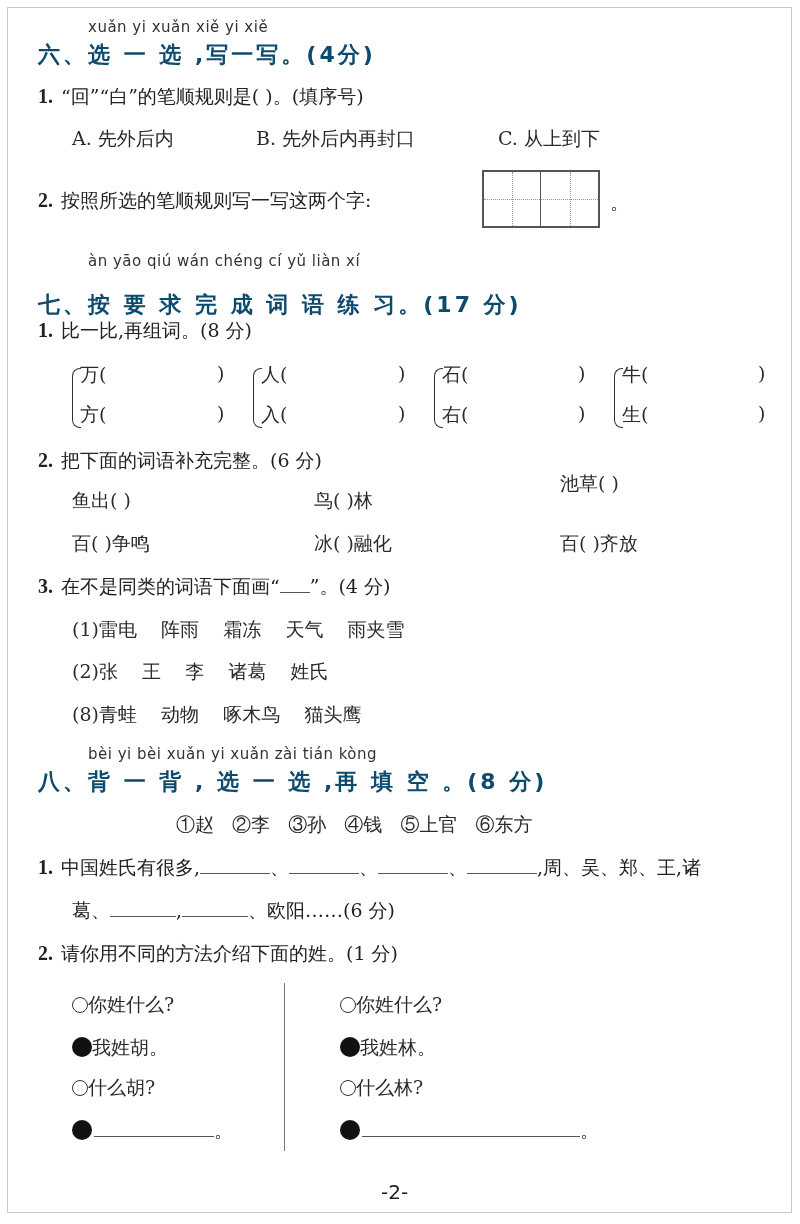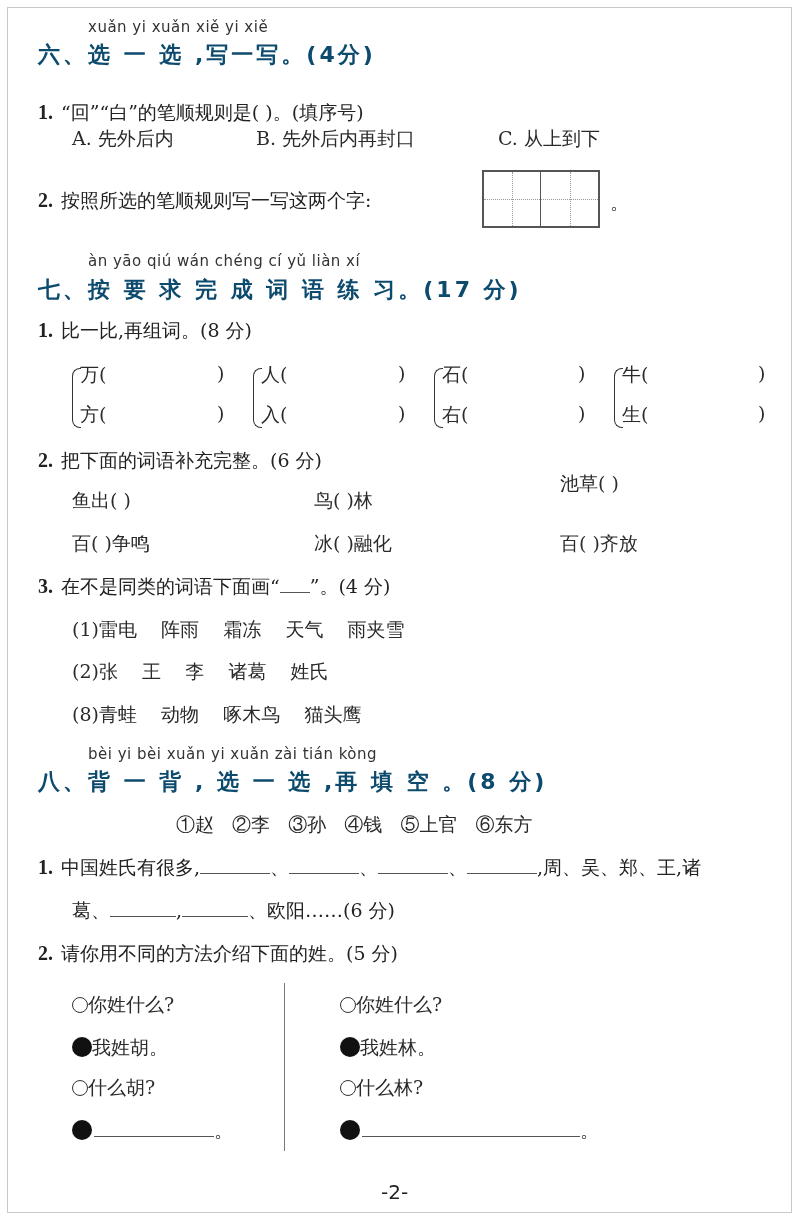--- a/index.html
+++ b/index.html
@@ -33,21 +33,21 @@
     .pageno { font-family: "DejaVu Sans", "Liberation Sans", sans-serif; font-size: 20px; }
   </style>
 </head>
 <body>
 
 <div class="frame"></div>
 
 <div class="abs pinyin" style="left:88px; top:18px;">xuǎn yi xuǎn  xiě yi xiě</div>
 <div class="abs heading" style="left:38px; top:40px;">六、选 一 选 ,写一写。(4分)</div>
 
-<div class="abs q" style="left:38px; top:84px;margin-top:16px;">
+<div class="abs q" style="left:38px; top:84px;">
   <span class="qnum">1.</span><span>“回”“白”的笔顺规则是(      )。(填序号)</span>
 </div>
 <div class="abs txt" style="left:72px; top:126px;">A. 先外后内</div>
 <div class="abs txt" style="left:256px; top:126px;">B. 先外后内再封口</div>
 <div class="abs txt" style="left:498px; top:126px;">C. 从上到下</div>
 
 <div class="abs q" style="left:38px; top:188px;">
   <span class="qnum">2.</span><span>按照所选的笔顺规则写一写这两个字:</span>
 </div>
 <div class="grid">
@@ -56,21 +56,21 @@
       <div class="hd"></div>
     </div>
   <div class="cell c2">
       <div class="vd"></div>
       <div class="hd"></div>
     </div>
 </div>
 <div class="abs txt" style="left:610px; top:190px;">。</div>
 
 <div class="abs pinyin" style="left:88px; top:252px;">àn yāo qiú wán chéng  cí  yǔ liàn  xí</div>
-<div class="abs heading" style="left:38px; top:275px;">七、按 要 求 完  成  词 语 练 习。(17 分)</div>
+<div class="abs heading" style="left:38px; top:290px;">七、按 要 求 完  成  词 语 练 习。(17 分)</div>
 
 <div class="abs q" style="left:38px; top:318px;">
   <span class="qnum">1.</span><span>比一比,再组词。(8 分)</span>
 </div>
 
 <div class="brace" style="left:72px; top:368px; height:58px;"></div>
 <div class="abs txt" style="left:80px; top:362px;">万(</div>
 <div class="abs txt" style="left:217px; top:362px;">)</div>
 <div class="abs txt" style="left:80px; top:402px;">方(</div>
 <div class="abs txt" style="left:217px; top:402px;">)</div>
@@ -115,21 +115,21 @@
 <div class="abs txt" style="left:176px; top:812px; white-space:pre;">①赵   ②李   ③孙   ④钱   ⑤上官   ⑥东方</div>
 
 <div class="abs q" style="left:38px; top:855px;">
   <span class="qnum">1.</span><span>中国姓氏有很多,</span><span class="blank" style="width:70px;"></span><span>、</span><span class="blank" style="width:70px;"></span><span>、</span><span class="blank" style="width:70px;"></span><span>、</span><span class="blank" style="width:70px;"></span><span>,周、吴、郑、王,诸</span>
 </div>
 <div class="abs q" style="left:72px; top:898px;">
   <span>葛、</span><span class="blank" style="width:66px;"></span><span>,</span><span class="blank" style="width:66px;"></span><span>、欧阳……(6 分)</span>
 </div>
 
 <div class="abs q" style="left:38px; top:941px;">
-  <span class="qnum">2.</span><span>请你用不同的方法介绍下面的姓。(5 分)</span>
+  <span class="qnum">2.</span><span>请你用不同的方法介绍下面的姓。(1 分)</span>
 </div>
 
 <div class="abs txt" style="left:72px; top:992px;"><span class="dot-open"></span><span>你姓什么?</span></div>
 <div class="abs txt" style="left:72px; top:1035px;"><span class="dot-fill"></span><span>我姓胡。</span></div>
 <div class="abs txt" style="left:72px; top:1075px;"><span class="dot-open"></span><span>什么胡?</span></div>
 <div class="abs txt" style="left:72px; top:1118px;"><span class="dot-fill"></span><span class="blank" style="width:120px; margin-left:2px;"></span><span>。</span></div>
 
 <div class="divider"></div>
 
 <div class="abs txt" style="left:340px; top:992px;"><span class="dot-open"></span><span>你姓什么?</span></div>

